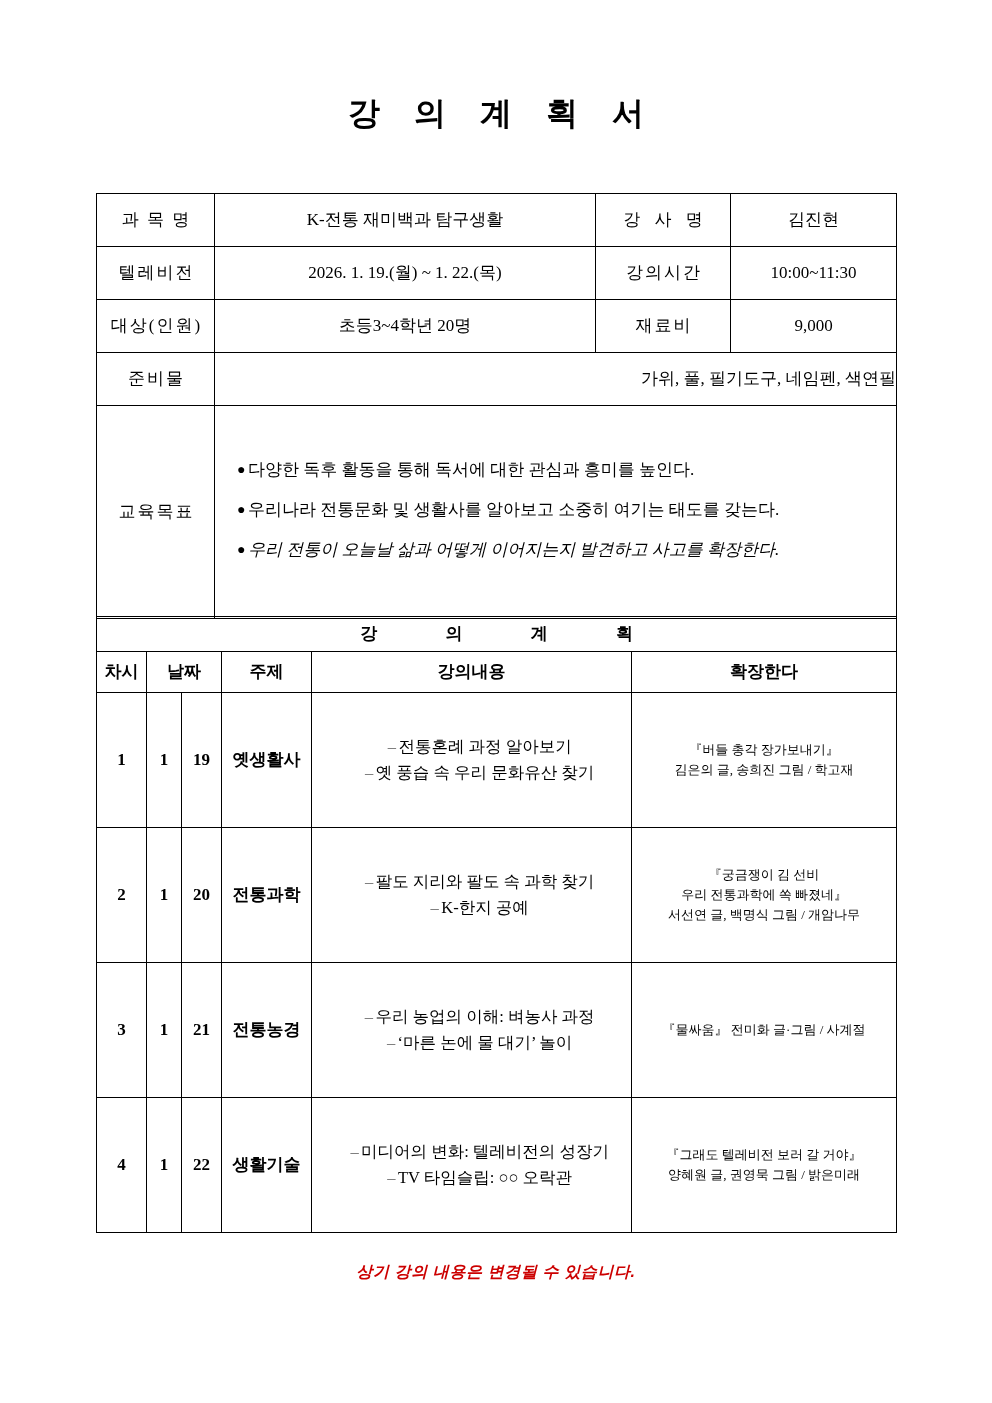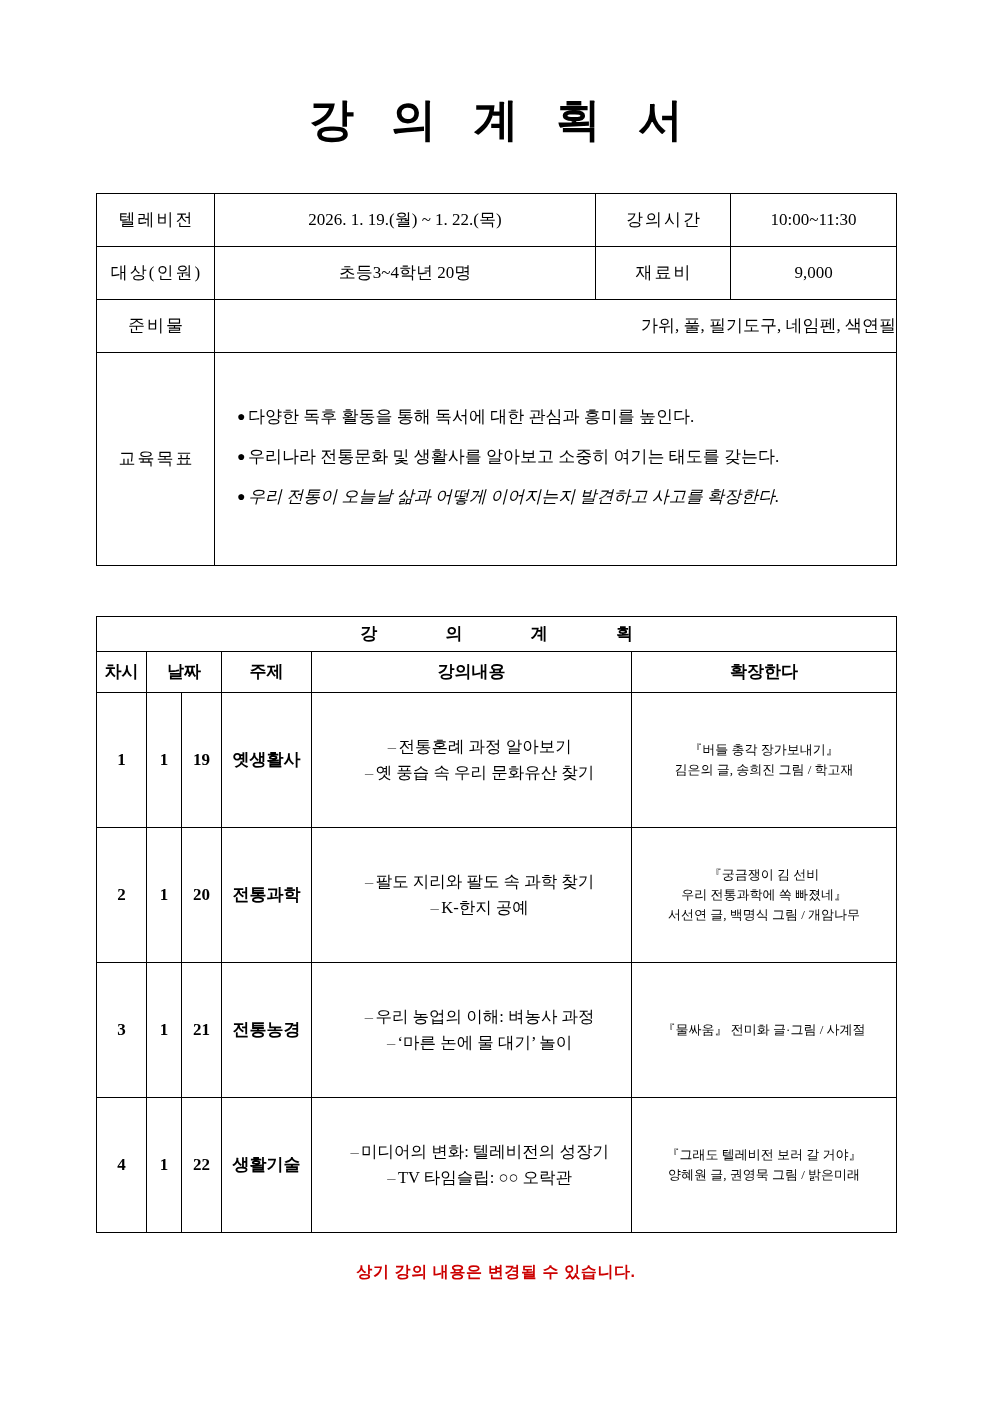--- a/index.html
+++ b/index.html
@@ -25,21 +25,21 @@
     box-sizing: border-box;
   }
 
   
   .doc-title {
     position: absolute;
     left: 0;
     top: 96px;
     width: 992px;
     text-align: center;
-    font-size: 45px;
+    font-size: 32px;
     font-weight: bold;
     letter-spacing: 13px;
     text-indent: 13px;
     font-family: "Liberation Serif", "DejaVu Serif", serif;
     line-height: 1.1;
   }
 
   
   table.grid {
     border-collapse: collapse;
@@ -153,37 +153,44 @@
     position: absolute;
     left: 0;
     top: 1262px;
     width: 992px;
     text-align: center;
     color: #cc0000;
     font-weight: bold;
     font-size: 16px;
     letter-spacing: 0.6px;
     font-family: "Liberation Sans", "DejaVu Sans", sans-serif;
+    font-style: italic;
   }
 </style>
 </head>
 <body>
 
 <div class="page">
 
   <div class="doc-title">강 의 계 획 서</div>
 
   <table class="grid" id="info-table">
     <colgroup>
       <col style="width:118px">
       <col style="width:381px">
       <col style="width:135px">
       <col style="width:166px">
     </colgroup>
     <tbody>
+      <tr>
+        <td class="lbl">과 목 명</td>
+        <td class="val-c">K-전통 재미백과 탐구생활</td>
+        <td class="lbl-wide">강 사 명</td>
+        <td class="val-c">김진현</td>
+      </tr>
       <tr>
         <td class="lbl">텔레비전</td>
         <td class="val-c">2026. 1. 19.(월) ~ 1. 22.(목)</td>
         <td class="lbl">강의시간</td>
         <td class="val-c">10:00~11:30</td>
       </tr>
       <tr>
         <td class="lbl">대상(인원)</td>
         <td class="val-c">초등3~4학년 20명</td>
         <td class="lbl">재료비</td>

